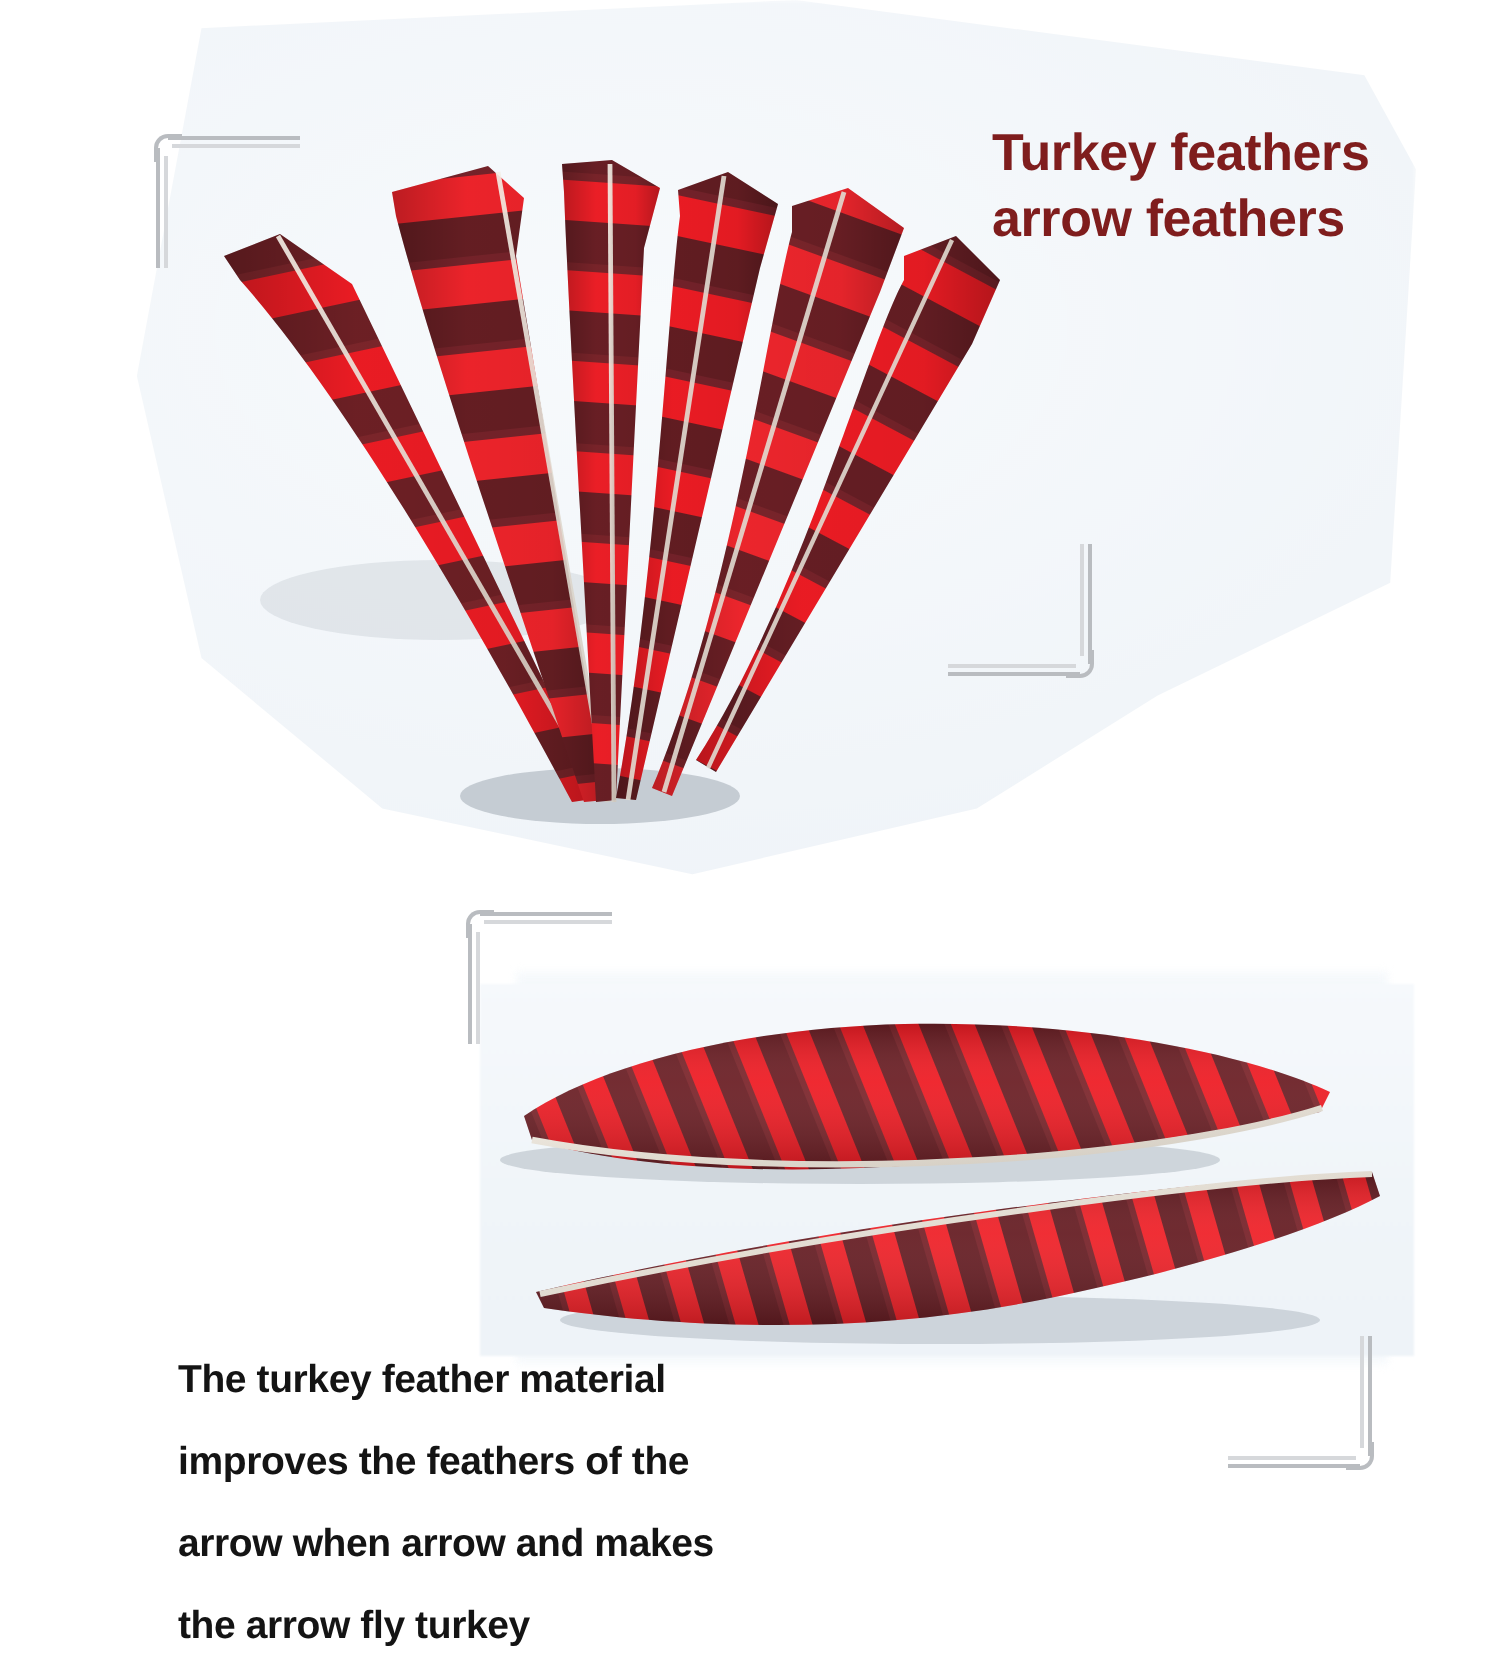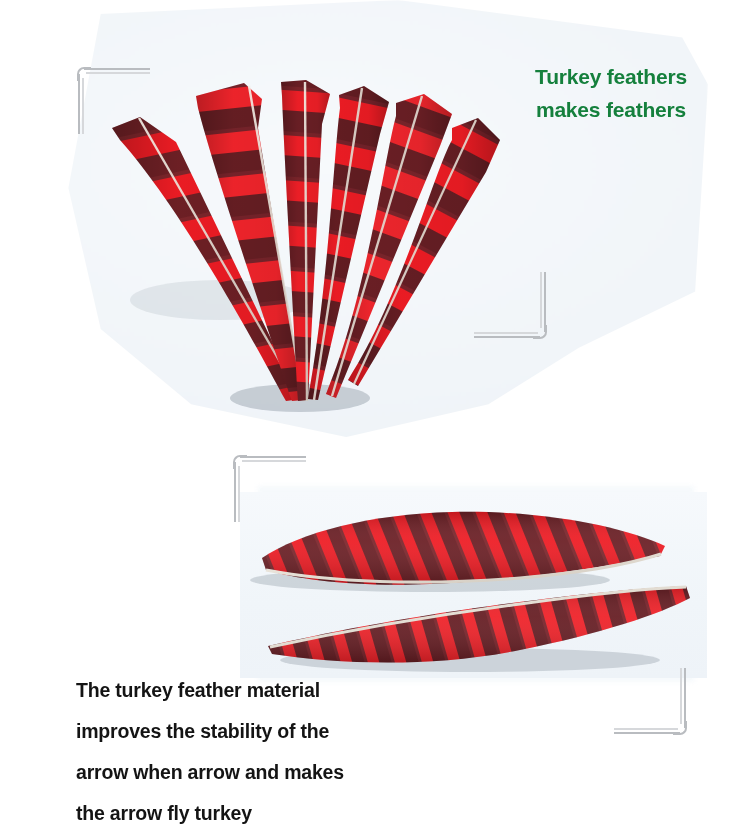--- a/index.html
+++ b/index.html
@@ -56,23 +56,23 @@
   #bracket-br2{left:614px;top:668px;}
   #bracket-br2 .h1{right:12px;bottom:6px;left:0;}
   #bracket-br2 .h2{right:14px;bottom:10px;left:0;}
   #bracket-br2 .v1{right:6px;bottom:12px;top:0;}
   #bracket-br2 .v2{right:10px;bottom:16px;top:0;}
   #bracket-br2 .k{position:absolute;right:5px;bottom:5px;width:12px;height:12px;
      border-right:2px solid #b9bcc0;border-bottom:2px solid #b9bcc0;border-bottom-right-radius:7px;}
 
   
   .headline{position:absolute;left:496px;top:60px;width:230px;
-    font-size:21px;font-weight:bold;color:#15803d;line-height:33px;
-    letter-spacing:-0.2px;text-align:center;}
-  .caption{position:absolute;left:76px;top:670px;width:340px;
+    font-size:26px;font-weight:bold;color:#7f1d1d;line-height:33px;
+    letter-spacing:-0.2px;}
+  .caption{position:absolute;left:89px;top:670px;width:340px;
     font-size:19.5px;font-weight:bold;color:#141414;line-height:41px;
     letter-spacing:-0.2px;}
   .caption div, .headline div{white-space:nowrap;}
 
   svg.art{position:absolute;left:0;top:0;width:750px;height:838px;
           overflow:visible;pointer-events:none;}
 </style>
 </head>
 <body>
 
@@ -268,23 +268,23 @@
   <div class="bracket" id="bracket-br2">
     <span class="k"></span>
       <i class="h1"></i>
       <i class="h2"></i>
       <i class="v1"></i>
       <i class="v2"></i>
   </div>
 
   <div class="headline">
     <div>Turkey feathers</div>
-    <div>makes feathers</div>
+    <div>arrow feathers</div>
   </div>
 
   <div class="caption">
     <div>The turkey feather material</div>
-    <div>improves the stability of the</div>
+    <div>improves the feathers of the</div>
     <div>arrow when arrow and makes</div>
     <div>the arrow fly turkey</div>
   </div>
 
 </div>
 
 </body></html>

